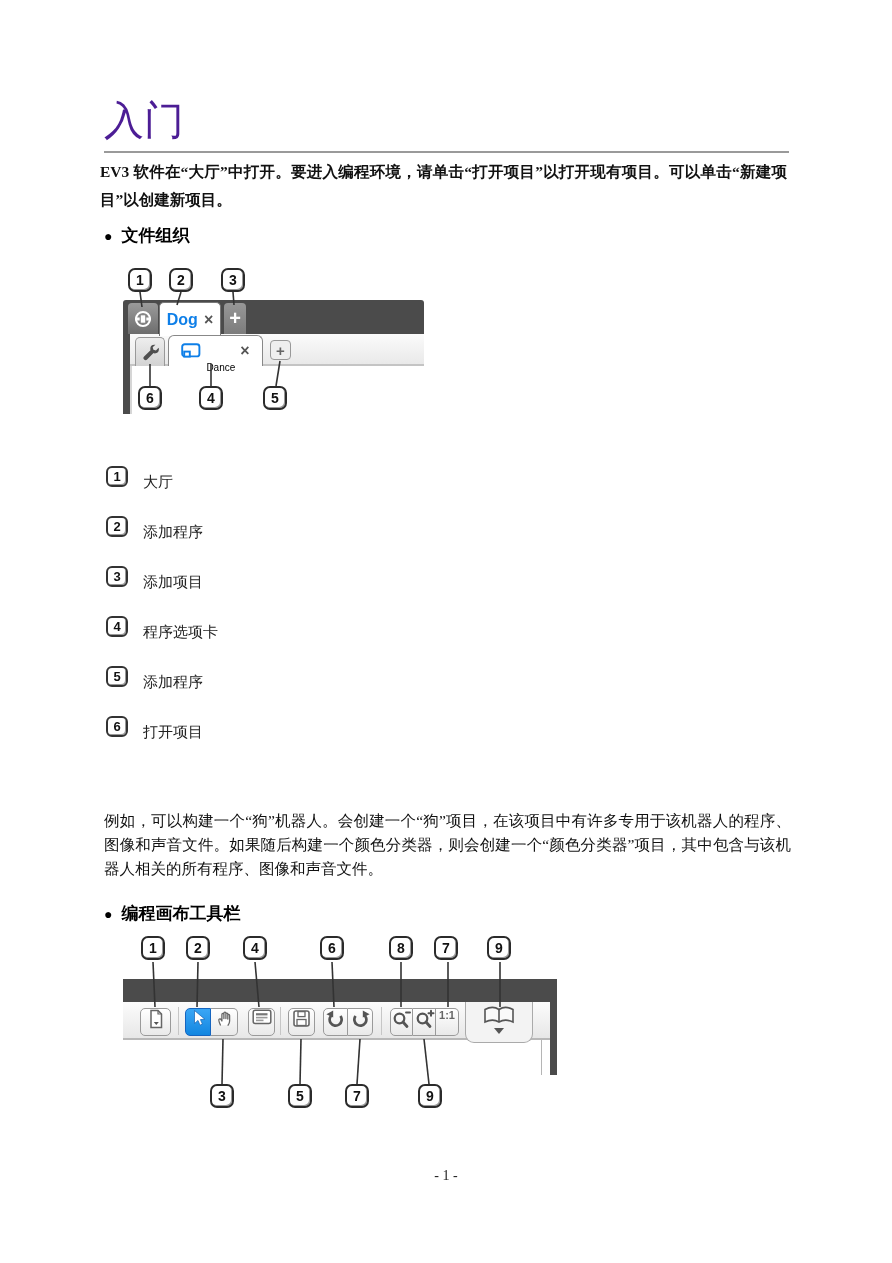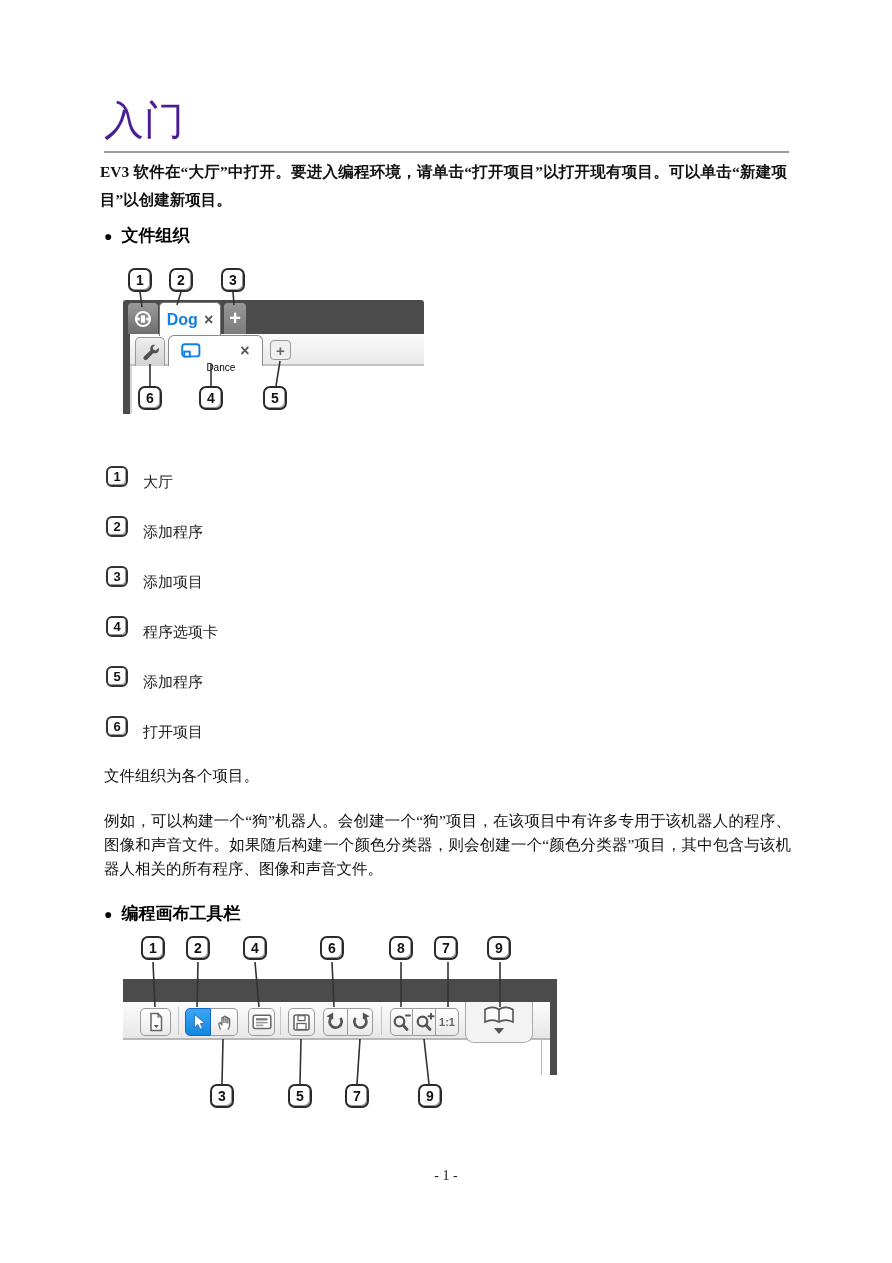--- a/index.html
+++ b/index.html
@@ -83,21 +83,21 @@
   .shot2 { width:434px; height:176px; }
   .bar2 { position:absolute; left:0; top:43px; width:434px; height:23px; background:#4b4b4b; }
   .strip-right { position:absolute; left:427px; top:43px; width:7px; height:96px; background:#4b4b4b; }
   .tbar { position:absolute; left:0; top:66px; width:427px; height:38px;
           background:linear-gradient(#fcfcfc,#e7e7e7); border-bottom:2px solid #b8b8b8; }
   .tsep { position:absolute; top:71px; width:1px; height:28px; background:#c6c6c6; }
   .canvas2 { position:absolute; left:0; top:104px; width:419px; height:35px;
           background:#fff; border-right:1px solid #b5b5b5; }
   .tbtn { position:absolute; top:72px; height:28px;
           border:1px solid #9a9a9a; background:linear-gradient(#ffffff,#e9e9e9);
-          border-radius:5px; display:flex; align-items:center; justify-content:center; z-index:3; }
+          border-radius:5px; display:flex; align-items:flex-start; justify-content:center; z-index:3; }
   .tbtn.joinL { border-left:none; border-radius:0; }
   .tbtn.capL  { border-radius:5px 0 0 5px; }
   .tbtn.capR  { border-radius:0 5px 5px 0; }
   .tbtn.sel   { background:linear-gradient(#3aa6f5,#1286e0); border-color:#1565c0; }
   .one2one { font-family:"Liberation Sans","DejaVu Sans",sans-serif;
              font-size:11px; font-weight:bold; color:#666; }
   .book-tab { position:absolute; left:342px; top:66px; width:68px; height:41px; z-index:2;
           background:#f3f3f3; border:1px solid #aaa; border-top:none; border-radius:0 0 9px 9px;
           display:flex; flex-direction:column; align-items:center; justify-content:flex-start; padding-top:3px; }
   .tri-down { width:0; height:0; border-left:5px solid transparent; border-right:5px solid transparent;
@@ -203,21 +203,20 @@
     <div class="legend-row">
       <span class="badge">5</span>
       <span class="lbl">添加程序</span>
     </div>
     <div class="legend-row">
       <span class="badge">6</span>
       <span class="lbl">打开项目</span>
     </div>
   </div>
 
-  <div class="abs para" style="left:104px; top:762px; width:687px;">文件组织为各个项目。</div>
   <div class="abs para" style="left:104px; top:809px; width:687px; line-height:24px;">例如，可以构建一个“狗”机器人。会创建一个“狗”项目，在该项目中有许多专用于该机器人的程序、图像和声音文件。如果随后构建一个颜色分类器，则会创建一个“颜色分类器”项目，其中包含与该机器人相关的所有程序、图像和声音文件。</div>
 
   <div class="abs sec-head" style="left:104px; top:902px;">
     <span class="bullet">●</span>
     <span class="txt">编程画布工具栏</span>
   </div>
 
   <div class="abs shot2" style="left:123px; top:936px;">
 
     <svg class="lines" width="434" height="176">

